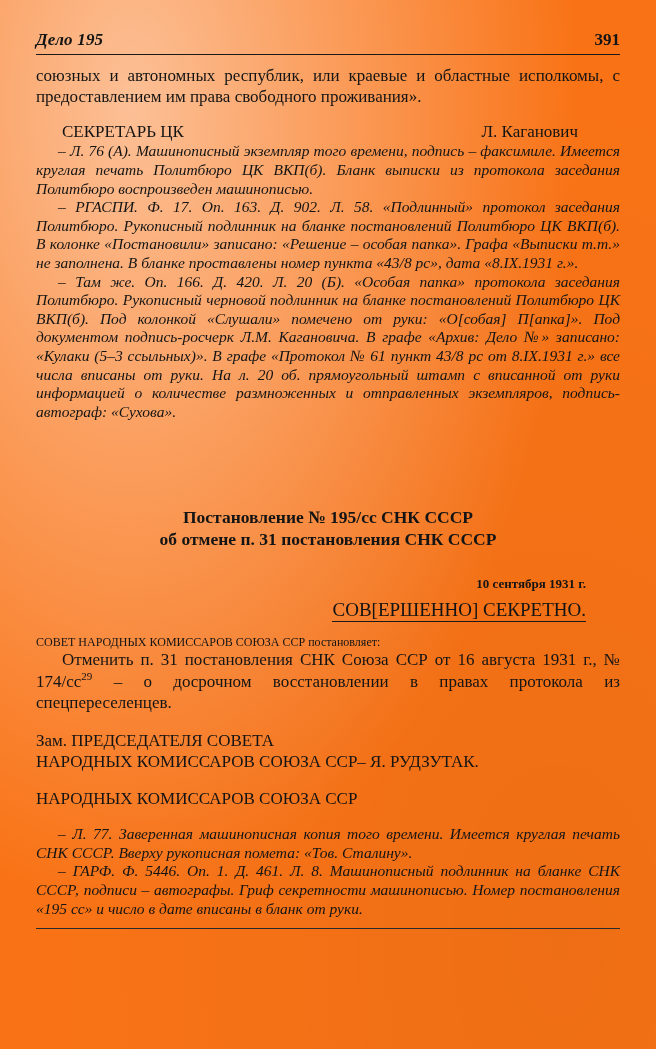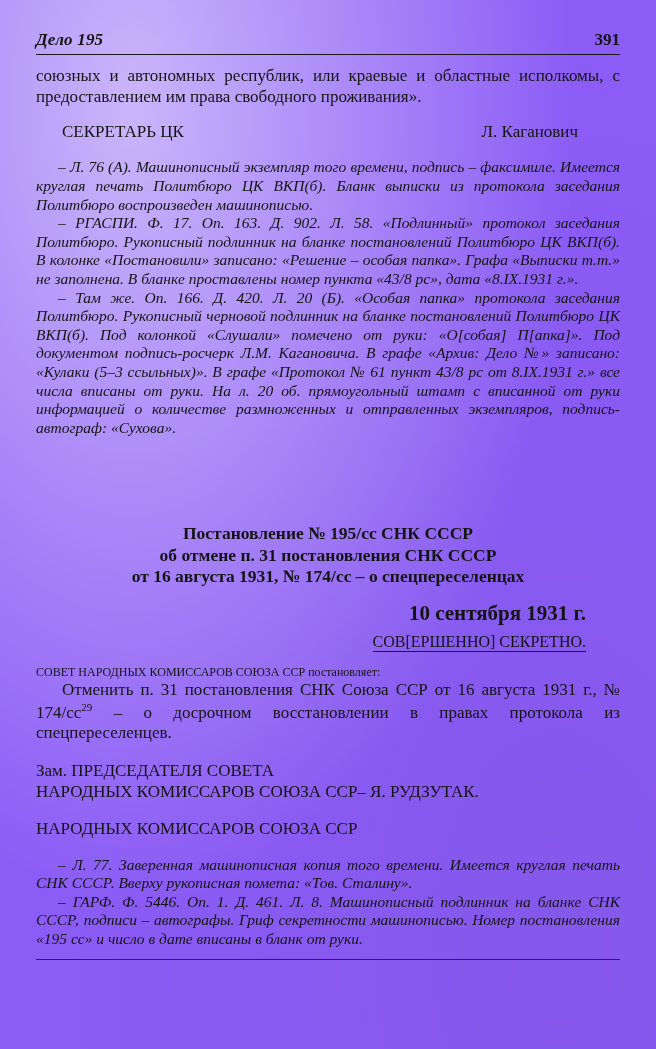--- a/index.html
+++ b/index.html
@@ -13,21 +13,21 @@
     font-family: "Liberation Serif", serif;
     color: #141414;
     position: relative;
     overflow: hidden;
   }
   .page {
     position: absolute;
     left: 0; top: 0;
     width: 656px;
     height: 1049px;
-    background: #8b5cf6;
+    background: #f97316;
   }
   
   .page::before {
     content: "";
     position: absolute;
     inset: 0;
     background:
       radial-gradient(ellipse at 20% 10%, rgba(255,255,255,0.55), rgba(255,255,255,0) 60%),
       radial-gradient(ellipse at 85% 90%, rgba(0,0,0,0.045), rgba(0,0,0,0) 65%);
     pointer-events: none;
@@ -78,21 +78,20 @@
     text-indent: 0;
   }
   .indent {
     text-indent: 26px;
   }
   .signature-row {
     display: flex;
     justify-content: space-between;
     font-size: 17px;
     margin-top: 15px;
-    margin-bottom: 16px;
     padding-left: 26px;
     padding-right: 42px;
   }
   .notes {
     font-style: italic;
     font-size: 15.5px;
     line-height: 1.2;
     text-align: justify;
   }
   .notes p {
@@ -111,27 +110,27 @@
   }
   .doc-title {
     text-align: center;
     font-weight: bold;
     font-size: 17.5px;
     line-height: 1.22;
   }
   .doc-date {
     text-align: right;
     font-weight: bold;
-    font-size: 21px;
-    margin-top: 14px;
+    font-size: 13px;
+    margin-top: 26px;
     padding-right: 34px;
   }
   .secrecy {
     text-align: right;
-    font-size: 16px;
+    font-size: 19px;
     margin-top: 7px;
     padding-right: 34px;
   }
   .secrecy span {
     border-bottom: 1.2px solid #1a1a1a;
     padding-bottom: 1px;
   }
   .para-block { margin-top: 14px; }
   .small-caps-line {
     font-size: 12px;
@@ -180,21 +179,20 @@
       <p>– Л. 76 (А). Машинописный экземпляр того времени, подпись – факсимиле. Имеется круглая печать Политбюро ЦК ВКП(б). Бланк выписки из протокола заседания Политбюро воспроизведен машинописью.</p>
       <p>– РГАСПИ. Ф. 17. Оп. 163. Д. 902. Л. 58. «Подлинный» протокол заседания Политбюро. Рукописный подлинник на бланке постановлений Политбюро ЦК ВКП(б). В колонке «Постановили» записано: «Решение – особая папка». Графа «Выписки т.т.» не заполнена. В бланке проставлены номер пункта «43/8 рс», дата «8.IX.1931 г.».</p>
       <p>– Там же. Оп. 166. Д. 420. Л. 20 (Б). «Особая папка» протокола заседания Политбюро. Рукописный черновой подлинник на бланке постановлений Политбюро ЦК ВКП(б). Под колонкой «Слушали» помечено от руки: «О[собая] П[апка]». Под документом подпись-росчерк Л.М. Кагановича. В графе «Архив: Дело №» записано: «Кулаки (5–3 ссыльных)». В графе «Протокол № 61 пункт 43/8 рс от 8.IX.1931 г.» все числа вписаны от руки. На л. 20 об. прямоугольный штамп с вписанной от руки информацией о количестве размноженных и отправленных экземпляров, подпись-автограф: «Сухова».</p>
     </div>
 
     <div class="gap-large"></div>
 
     <div class="doc-title">
       <div>Постановление № 195/сс СНК СССР</div>
       <div>об отмене п. 31 постановления СНК СССР</div>
-      <div>от 16 августа 1931, № 174/сс – о спецпереселенцах</div>
     </div>
 
     <div class="doc-date">10 сентября 1931 г.</div>
     <div class="secrecy"><span>СОВ[ЕРШЕННО] СЕКРЕТНО.</span></div>
 
     <div class="para-block">
       <p class="small-caps-line">СОВЕТ НАРОДНЫХ КОМИССАРОВ СОЮЗА ССР постановляет:</p>
     </div>
 
     <p class="body-text indent"><span>Отменить п. 31 постановления СНК Союза ССР от 16 августа 1931 г., № 174/сс</span><sup>29</sup><span> – о досрочном восстановлении в правах протокола из спецпереселенцев.</span></p>

